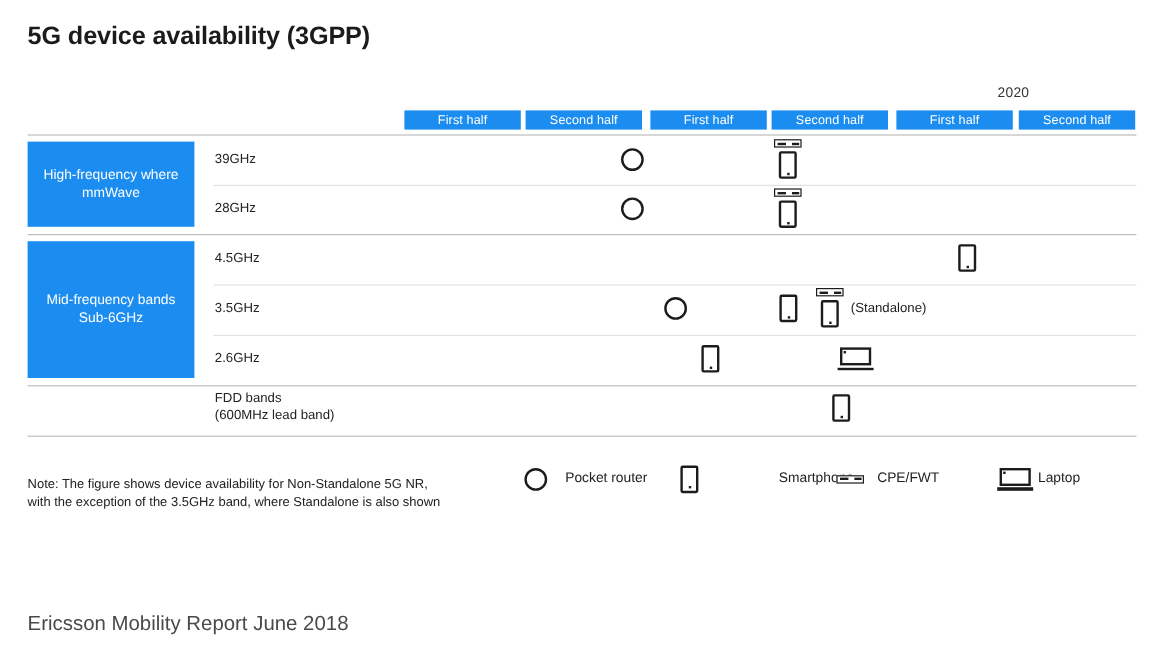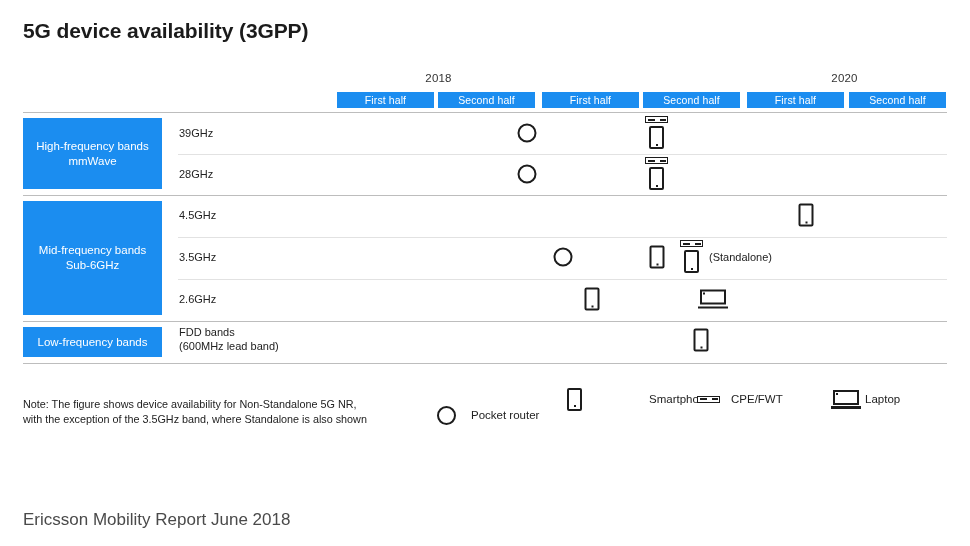--- a/index.html
+++ b/index.html
@@ -265,41 +265,40 @@
     width: 34px;
     display: flex;
     align-items: center;
     justify-content: flex-start;
   }
   .legend-item .lg-text {
     font-size: 11.5px;
     color: #222222;
     white-space: nowrap;
   }
-  .legend-item.l0 { left: 0px; margin-top: 16px; }
+  .legend-item.l0 { left: 0px; }
   .legend-item.l1 { left: 130px; gap: 48px; }
   .legend-item.l2 { left: 260px; }
   .legend-item.l3 { left: 394px; }
 
   .footer {
     position: absolute;
     left: 23px;
     top: 510px;
     font-size: 17px;
     color: #4a4a4a;
   }
 </style>
 </head>
 <body>
 
 <div class="chart-title">5G device availability (3GPP)</div>
 
 <div class="timeline">
   <div class="year-row">
-    <div class="year-label y0">2018</div>
     <div class="year-label y2">2020</div>
   </div>
   <div class="half-row">
     <div class="half-cell c0">First half</div>
     <div class="half-cell c1">Second half</div>
     <div class="half-cell c2">First half</div>
     <div class="half-cell c3">Second half</div>
     <div class="half-cell c4">First half</div>
     <div class="half-cell c5">Second half</div>
   </div>
@@ -310,37 +309,32 @@
   <div class="hline major" style="top:0px;"></div>
   <div class="hline minor" style="top:42px;"></div>
   <div class="hline major" style="top:83px;"></div>
   <div class="hline minor" style="top:125px;"></div>
   <div class="hline minor" style="top:167px;"></div>
   <div class="hline major" style="top:209px;"></div>
   <div class="hline major" style="top:251px;"></div>
 
   <div class="group-block" style="top:6px; height:71px;">
     <div>
-      <span>High-frequency bands</span>
+      <span>High-frequency where</span>
       <span>mmWave</span>
     </div>
   </div>
 
   <div class="group-block" style="top:89px; height:114px;">
     <div>
       <span>Mid-frequency bands</span>
       <span>Sub-6GHz</span>
     </div>
   </div>
 
-  <div class="group-block" style="top:215px; height:30px;">
-    <div>
-      <span>Low-frequency bands</span>
-    </div>
-  </div>
 
   <div class="band-label" style="top:14px;">39GHz</div>
   <div class="band-label" style="top:55px;text-align:center;">28GHz</div>
   <div class="band-label" style="top:96px;">4.5GHz</div>
   <div class="band-label" style="top:138px;">3.5GHz</div>
   <div class="band-label" style="top:180px;">2.6GHz</div>
   <div class="band-label" style="top:213px;">FDD bands</div>
   <div class="band-label" style="top:227px;">(600MHz lead band)</div>
 
   <div class="marker" style="left:504px; top:21px;">

